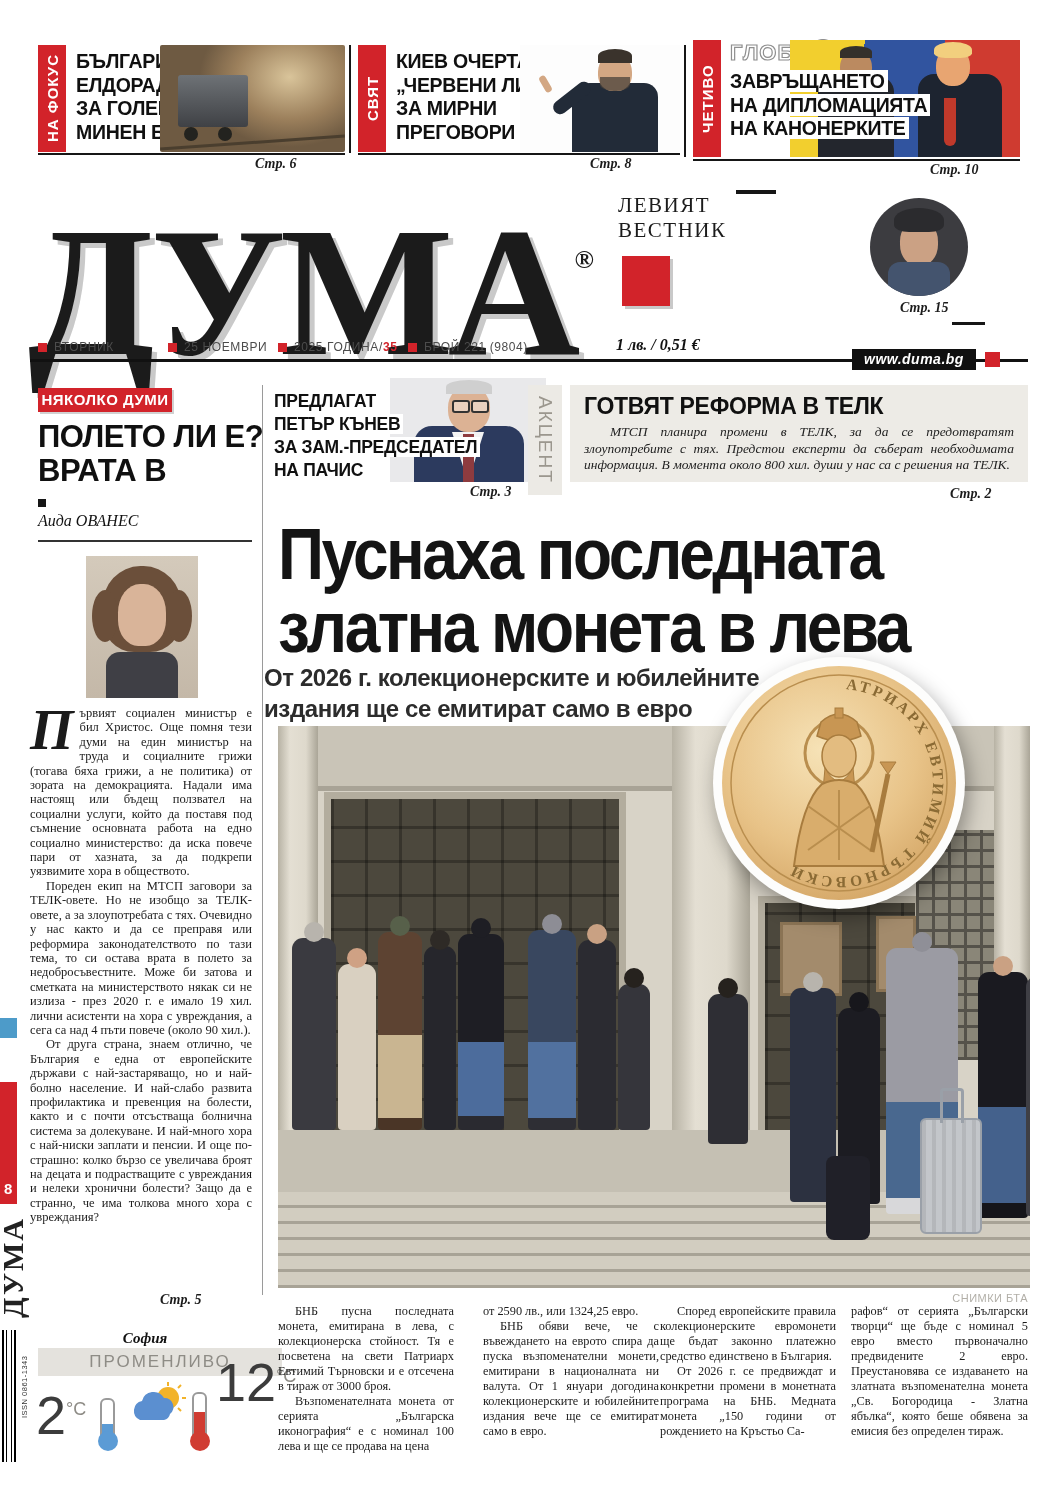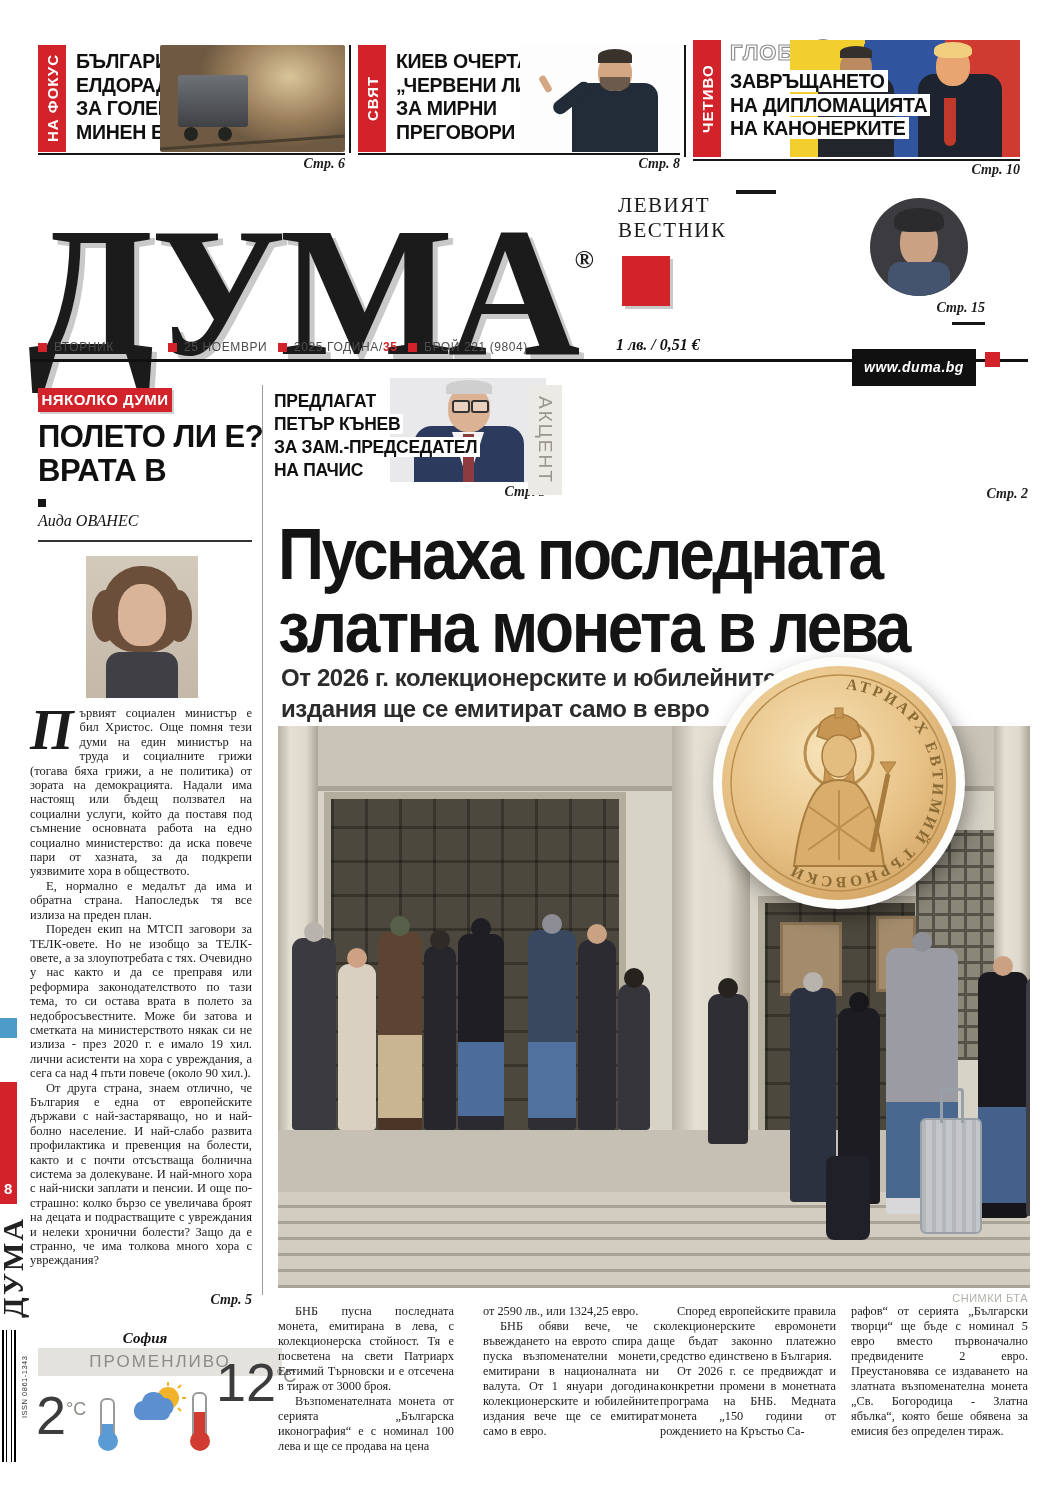--- a/index.html
+++ b/index.html
@@ -1,42 +1,42 @@
 <!DOCTYPE html>
 <html lang="bg"><head>
 <meta charset="utf-8">
 <style>
   html,body{margin:0;padding:0;background:#e9e9e9}
   .page{position:relative;width:1058px;height:1493px;margin:0 auto;background:#fff;overflow:hidden;
         font-family:"Liberation Sans",sans-serif;color:#111}
   .abs{position:absolute}
   
   .cond-bold{font-family:"Liberation Sans",sans-serif;font-weight:bold;letter-spacing:-0.3px;color:#101010}
-  .page-ref{font-family:"Liberation Serif",serif;font-style:italic;font-weight:bold;font-size:14px;color:#1c1c1c;text-align:right;cursor:pointer}
+  .page-ref{font-family:"Liberation Serif",serif;font-style:italic;font-weight:bold;font-size:14px;color:#1c1c1c;text-align:left;cursor:pointer}
   .serif-body{font-family:"Liberation Serif",serif;color:#1b1b1b;text-align:justify}
   .hrule{background:#161616;height:2px}
   .vrule{background:#161616;width:2px}
   
   .tag-vert{background:#d2232a;color:#fff;font-weight:bold;font-size:15px;letter-spacing:1px;
             writing-mode:vertical-rl;transform:rotate(180deg);text-align:center;
             display:flex;align-items:center;justify-content:center}
   .teaser-title{font-size:19.5px;line-height:23.5px}
   .teaser-title div{white-space:nowrap}
   .title-on-photo div span{background:#fff;padding:0 3px 0 0;box-decoration-break:clone}
   
   .logo{font-family:Liberation Serif, serif;font-weight:bold;font-size:184px;line-height:148px;
         letter-spacing:-6px;color:#1b1b1b;text-shadow:5px 5px 0 #c9c9c9;white-space:nowrap}
   .logo sup{font-size:26px;letter-spacing:0;vertical-align:86px;text-shadow:none}
   .tagline{font-family:"Liberation Serif",serif;font-size:21px;line-height:25px;letter-spacing:1.5px;color:#1b1b1b}
   .red-sq{background:#d2232a}
   .date-itm{font-size:12px;color:#4c4c4c;letter-spacing:.6px;white-space:nowrap}
   .date-itm .sq{display:inline-block;width:9px;height:9px;background:#d2232a;margin-right:7px;vertical-align:-1px}
   .price{font-family:"Liberation Serif",serif;font-style:italic;font-weight:bold;font-size:16px}
   .site-badge{background:#101010;color:#fff;font-style:italic;font-weight:bold;font-size:14px;
-              line-height:21px;padding:8px 12px;letter-spacing:.5px;cursor:pointer}
+              line-height:21px;padding:0 12px;letter-spacing:.5px;cursor:pointer}
   
   .red-label{background:#d2232a;color:#fff;font-weight:bold;font-size:15px;line-height:24px;
              text-align:center;letter-spacing:.5px;box-shadow:2px 2px 0 rgba(0,0,0,.18)}
   .opinion-title{font-size:31px;line-height:34px;letter-spacing:-0.5px}
   .byline{font-family:"Liberation Serif",serif;font-style:italic;font-size:16px}
   .opinion-body{font-size:12.5px;line-height:14.4px}
   .opinion-body p{margin:0;text-indent:16px}
   .opinion-body p.first{text-indent:0}
   .dropcap{float:left;font-family:"Liberation Serif",serif;font-style:italic;font-weight:bold;
            font-size:56px;line-height:44px;padding:2px 6px 0 0}
@@ -197,21 +197,20 @@
   <div class="abs" style="left:86px;top:556px;width:112px;height:142px;overflow:hidden;background:linear-gradient(#d4cabb,#c4b8a8)">
     <div class="abs" style="left:16px;top:10px;width:80px;height:86px;background:#6b4f3a;border-radius:48% 48% 40% 40%"></div>
     <div class="abs" style="left:6px;top:34px;width:26px;height:52px;background:#6b4f3a;border-radius:50%"></div>
     <div class="abs" style="left:80px;top:34px;width:26px;height:52px;background:#6b4f3a;border-radius:50%"></div>
     <div class="abs" style="left:32px;top:28px;width:48px;height:62px;background:#d9b499;border-radius:46% 46% 42% 42%"></div>
     <div class="abs" style="left:20px;top:96px;width:72px;height:46px;background:#3f3f45;border-radius:14px 14px 0 0"></div>
   </div>
 
   <div class="abs serif-body opinion-body" style="left:30px;top:706px;width:222px;height:586px">
     <p class="first"><span class="dropcap">П</span><span>ървият социален министър е бил Христос. Още помня тези думи на един министър на труда и социалните грижи (тогава бяха грижи, а не политика) от зората на демокрацията. Надали има настоящ или бъдещ ползвател на социални услуги, който да поставя под съмнение основната работа на едно социално министерство: да иска повече пари от хазната, за да подкрепи уязвимите хора в обществото.</span></p>
-    <p>Е, нормално е медалът да има и обратна страна. Напоследък тя все излиза на преден план.</p>
     <p>Пореден екип на МТСП заговори за ТЕЛК-овете. Но не изобщо за ТЕЛК-овете, а за злоупотребата с тях. Очевидно у нас както и да се преправя или реформира законодателството по тази тема, то си остава врата в полето за недобросъвестните. Може би затова и сметката на министерството някак си не излиза - през 2020 г. е имало 19 хил. лични асистенти на хора с увреждания, а сега са над 4 пъти повече (около 90 хил.).</p>
     <p>От друга страна, знаем отлично, че България е една от европейските държави с най-застаряващо, но и най-болно население. И най-слабо развита профилактика и превенция на болести, както и с почти отсъстваща болнична система за долекуване. И най-много хора с най-ниски заплати и пенсии. И още по-страшно: колко бързо се увеличава броят на децата и подрастващите с увреждания и нелеки хронични болести? Защо да е странно, че има толкова много хора с увреждания?</p>
   </div>
   <div class="abs page-ref" style="left:160px;top:1292px;width:92px">Стр. 5</div>
 
   <div class="abs" style="left:262px;top:385px;width:1px;height:910px;background:#9a9a9a"></div>
 
   <div class="abs w-city" style="left:38px;top:1330px;width:214px">София</div>
   <div class="abs w-cond" style="left:38px;top:1348px;width:244px">ПРОМЕНЛИВО</div>
   <div class="abs temp" style="left:36px;top:1384px"><span>2</span><sup>°C</sup></div>
@@ -255,27 +254,31 @@
   </div>
   <div class="abs cond-bold title-on-photo" style="left:274px;top:390px;font-size:17.5px;line-height:23px;z-index:3">
     <div><span>ПРЕДЛАГАТ</span></div>
     <div><span>ПЕТЪР КЪНЕВ</span></div>
     <div><span>ЗА ЗАМ.-ПРЕДСЕДАТЕЛ</span></div>
     <div><span>НА ПАЧИС</span></div>
   </div>
   <div class="abs page-ref" style="left:470px;top:484px;width:76px">Стр. 3</div>
 
   <div class="abs akcent" style="left:528px;top:385px;width:34px;height:110px">АКЦЕНТ</div>
+  <div class="abs telk-box" style="left:570px;top:385px;width:458px;height:97px">
+    <div class="cond-bold telk-title" style="padding:8px 14px 4px">ГОТВЯТ РЕФОРМА В ТЕЛК</div>
+    <div class="telk-text" style="padding:0 14px">МТСП планира промени в ТЕЛК, за да се предотвратят злоупотребите с тях. Предстои експерти да съберат необходимата информация. В момента около 800 хил. души у нас са с решения на ТЕЛК.</div>
+  </div>
   <div class="abs page-ref" style="left:950px;top:486px;width:78px">Стр. 2</div>
 
   <div class="abs headline-xl" style="left:278px;top:514px">
     <div>Пуснаха последната</div>
     <div>златна монета в лева</div>
   </div>
-  <div class="abs subhead" style="left:281px;top:662px">
+  <div class="abs subhead" style="left:264px;top:662px">
     <div>От 2026 г. колекционерските и юбилейните</div>
     <div>издания ще се емитират само в евро</div>
   </div>
 
   <div class="abs photo" style="left:278px;top:726px;width:752px;height:562px">
     <div class="abs" style="left:0;top:0;width:752px;height:64px;background:#c9c4b7"></div>
     <div class="abs" style="left:0;top:60px;width:752px;height:5px;background:#a8a396"></div>
     <div class="abs col-stone" style="left:0;top:0;width:40px;height:562px"></div>
     <div class="abs door" style="left:46px;top:66px;width:288px;height:336px"></div>
     <div class="abs door" style="left:480px;top:170px;width:150px;height:250px"></div>

